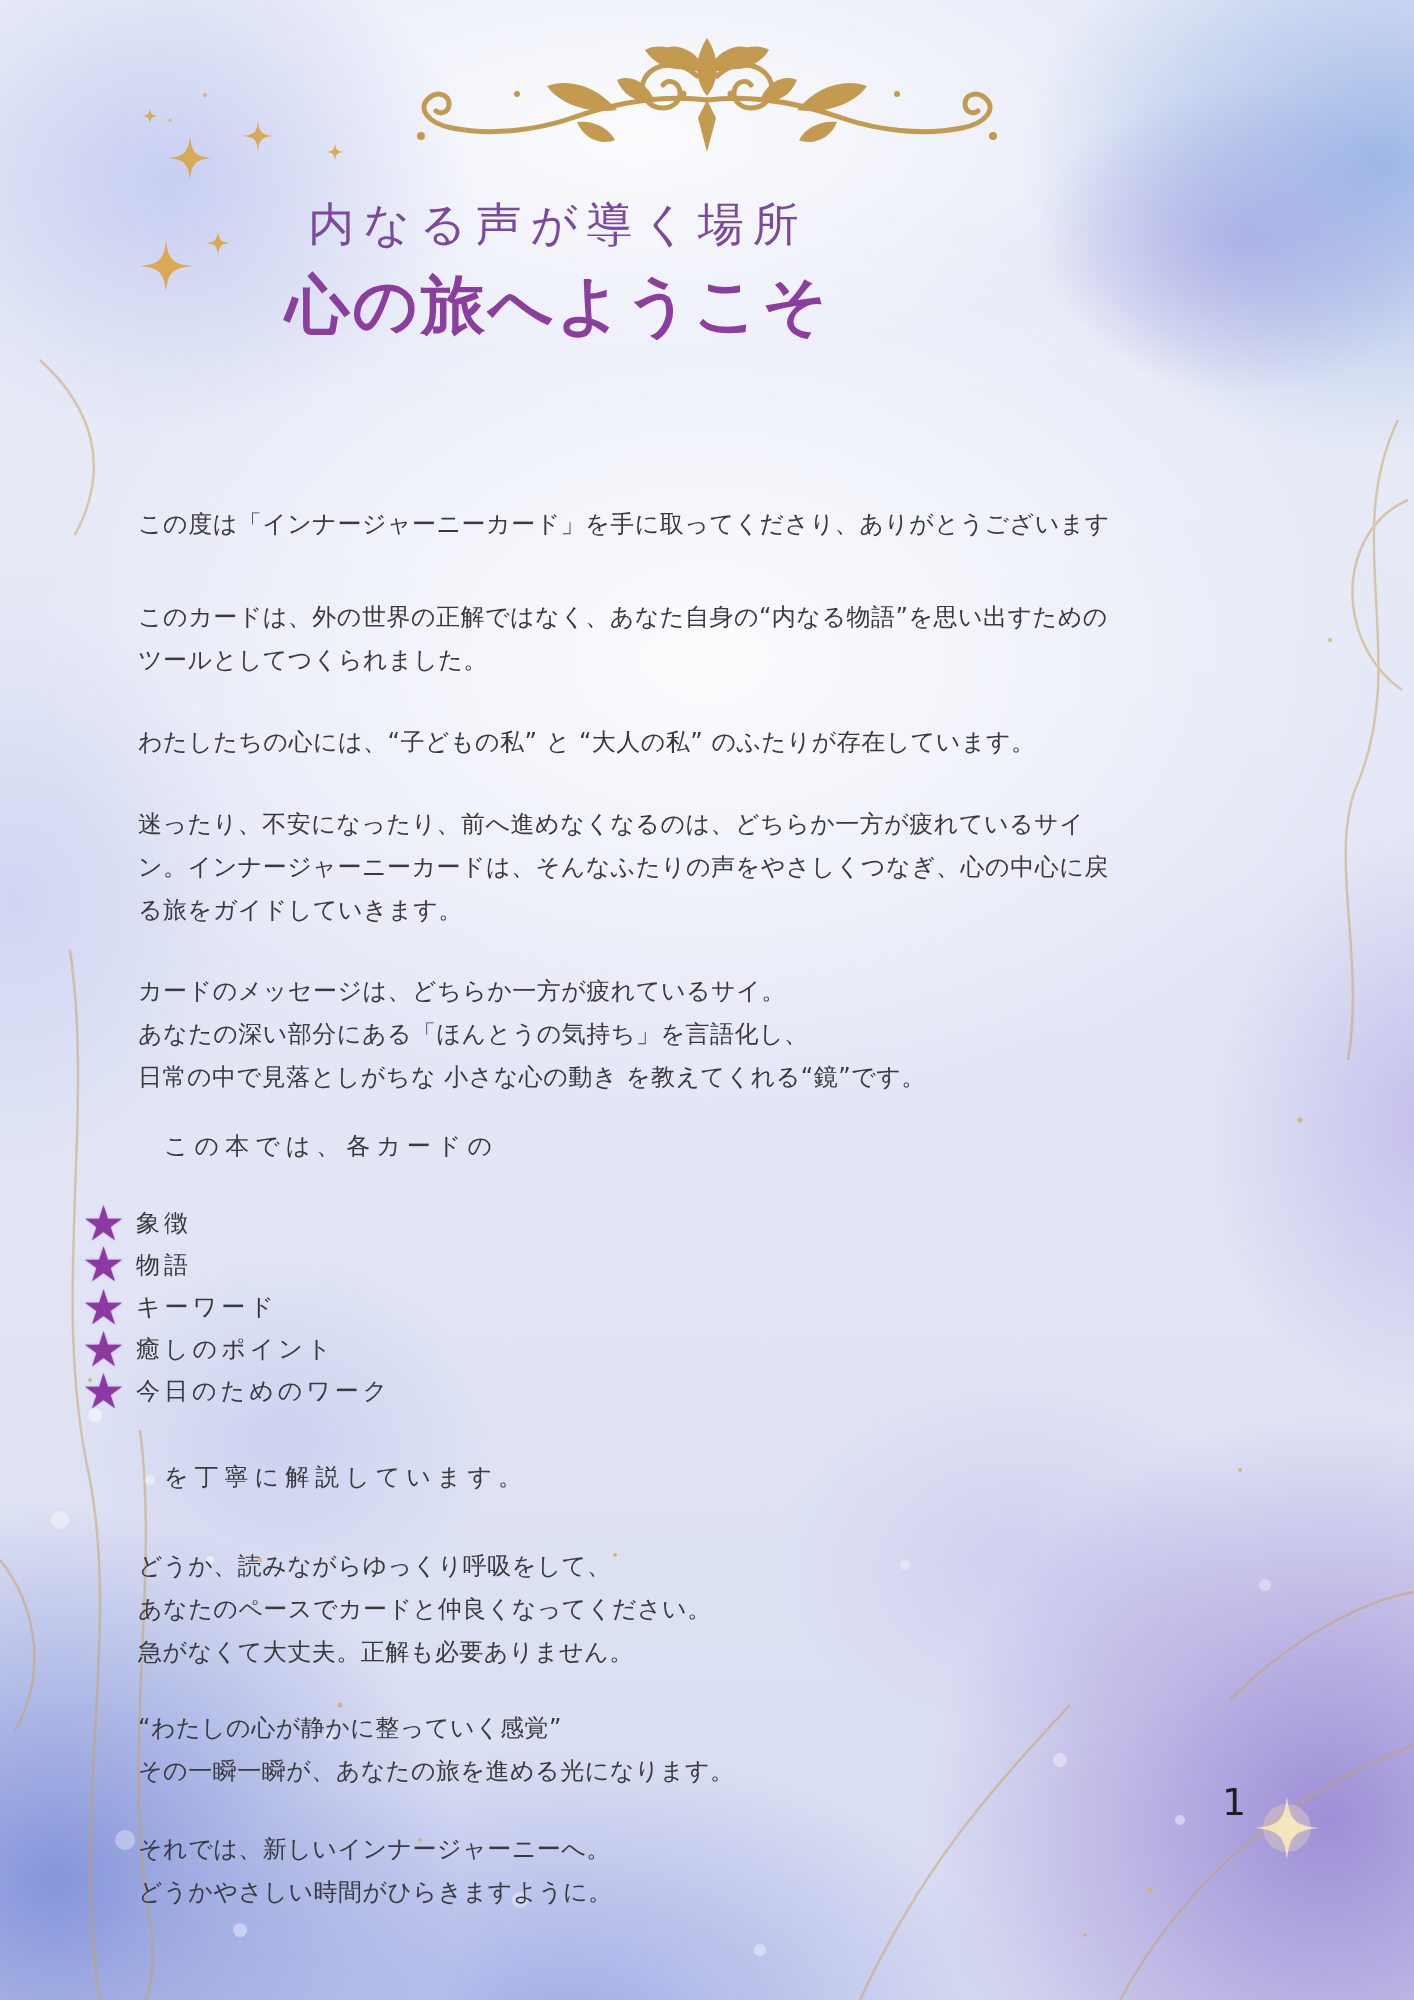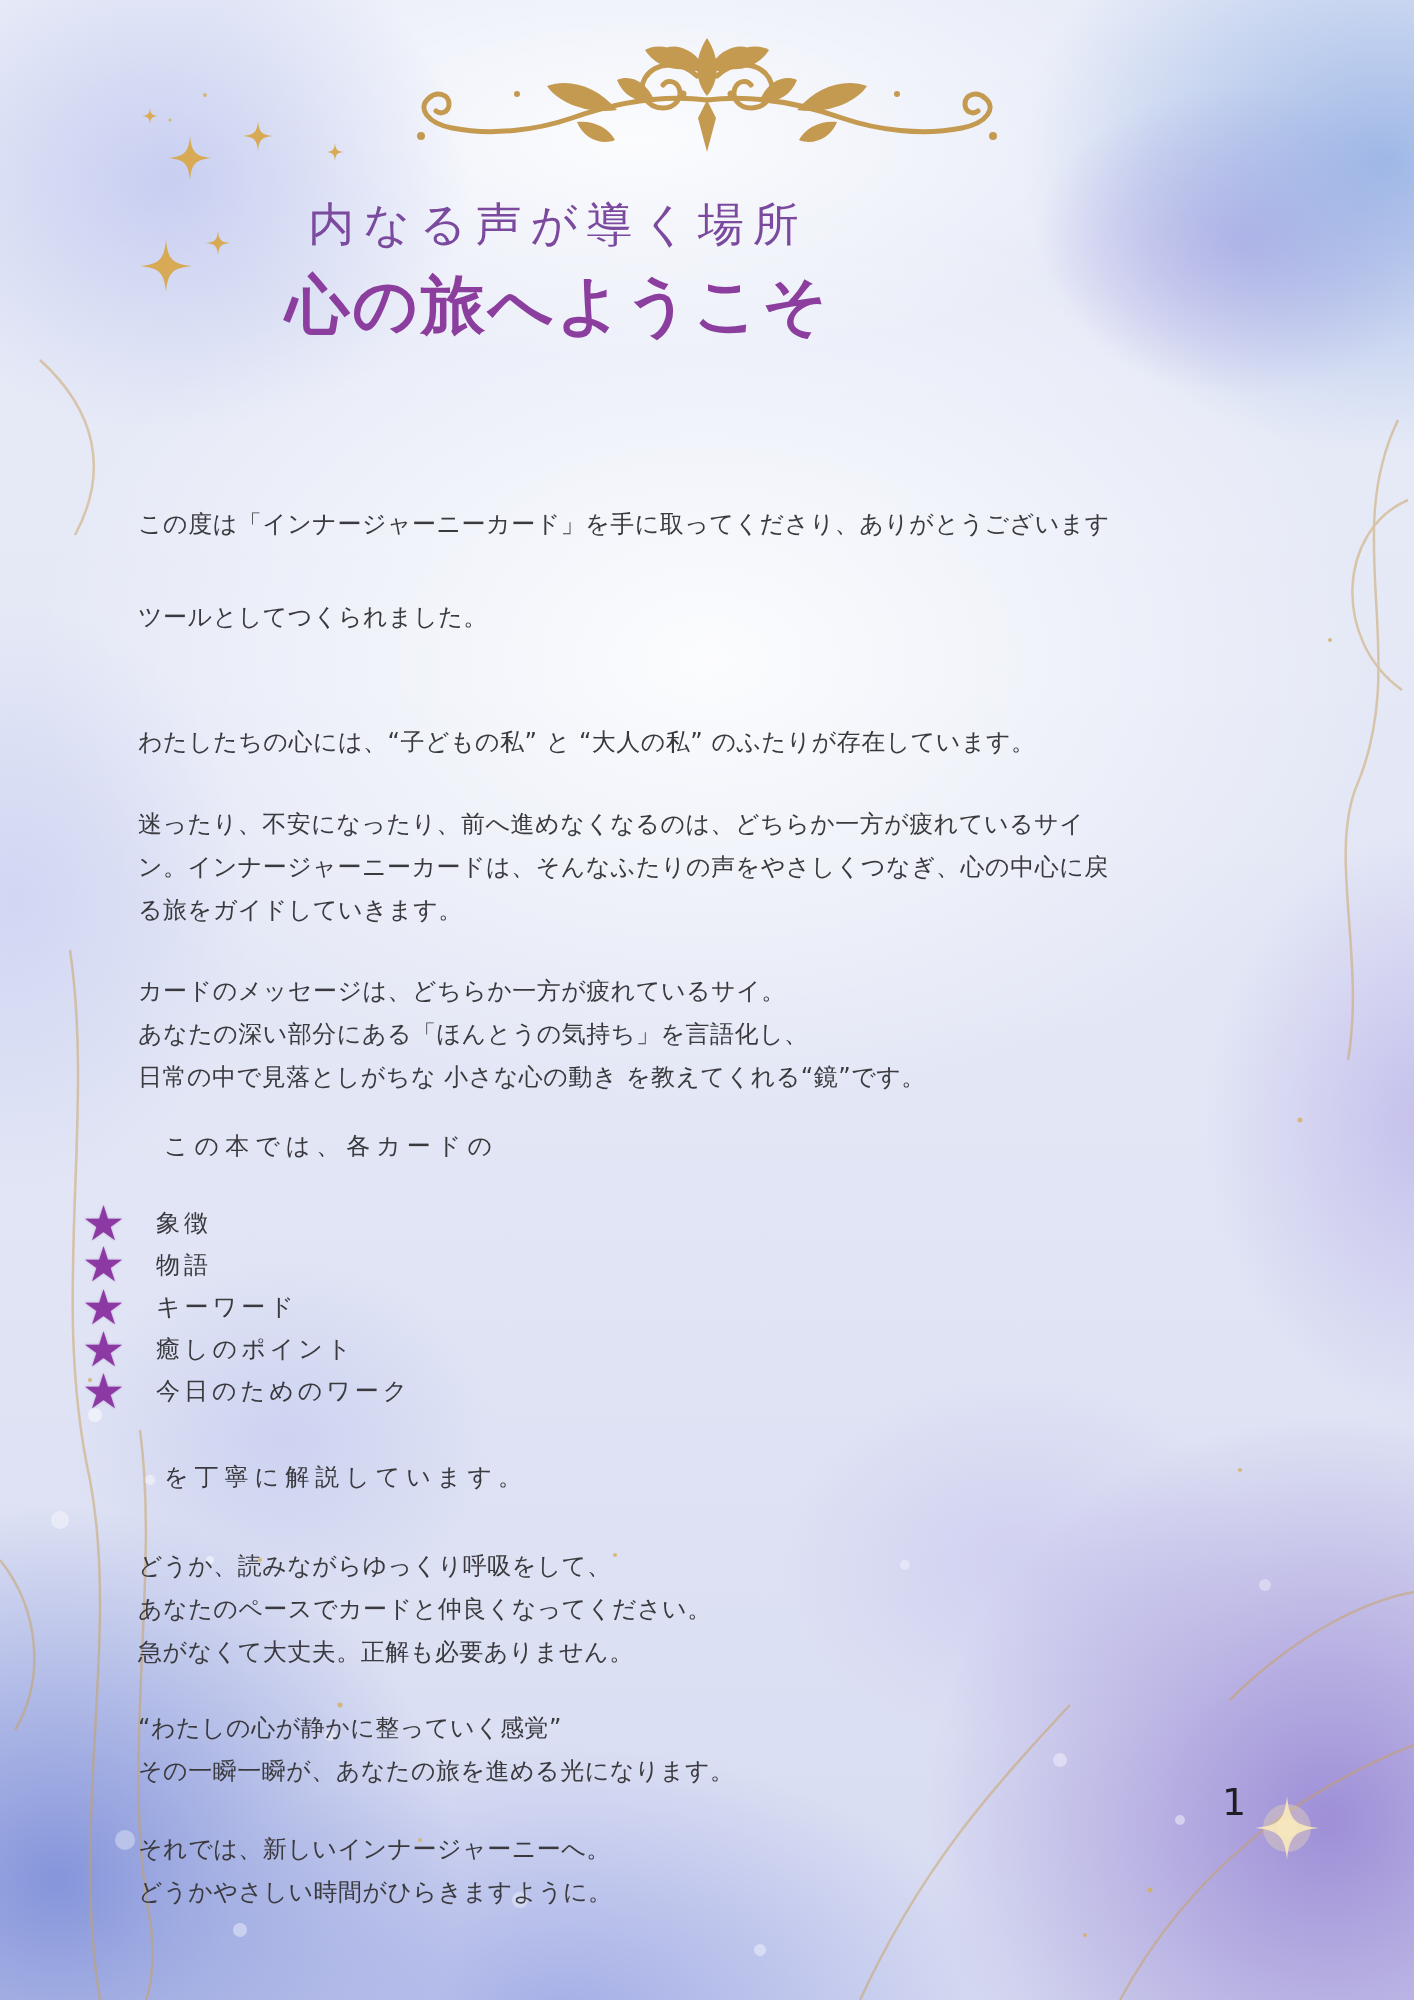--- a/index.html
+++ b/index.html
@@ -35,21 +35,21 @@
   .p .ln{white-space:pre;}
   .spaced{letter-spacing:6px;left:126px;}
   .p0{top:503px;} .p1{top:596px;} .p2{top:721px;} .p3{top:803px;}
   .p4{top:970px;} .p5{top:1125px;}
   .a0{top:1456px;} .a1{top:1545px;} .a2{top:1707px;} .a3{top:1828px;}
   .feature{position:absolute;left:82px;height:46px;display:flex;align-items:center;}
   .f0{top:1200px;} .f1{top:1242px;font-family:Liberation Serif, serif;} .f2{top:1284px;} .f3{top:1326px;} .f4{top:1368px;}
   .star{width:54px;font-size:48px;line-height:46px;color:#8d39a3;
         text-shadow:0 0 2px rgba(141,57,163,.55);}
   .star::before{content:"★";}
-  .feature .lbl{font-size:24px;color:#3a3a3e;letter-spacing:4px;line-height:46px;margin-left:20px;}
+  .feature .lbl{font-size:24px;color:#3a3a3e;letter-spacing:4px;line-height:46px;}
   .pagenum{position:absolute;left:1222px;top:1780px;font-size:38px;color:#1f1f23;}
 </style>
 </head>
 <body>
 
 <div class="page">
 
   <svg class="deco threads" viewBox="0 0 1414 2000">
     <g fill="none" stroke="#c9a05e" stroke-width="2.5" opacity="0.5">
       <path d="M70,950 C95,1120 50,1300 90,1480 C120,1640 70,1820 100,2000"></path>
@@ -138,20 +138,21 @@
     </g>
   </svg>
 
   <div class="title title1">内なる声が導く場所</div>
   <div class="title title2">心の旅へようこそ</div>
 
   <div class="p p0">
     <div class="ln">この度は「インナージャーニーカード」を手に取ってくださり、ありがとうございます</div>
   </div>
   <div class="p p1">
+    <div class="ln">このカードは、外の世界の正解ではなく、あなた自身の“内なる物語”を思い出すための</div>
     <div class="ln">ツールとしてつくられました。</div>
   </div>
   <div class="p p2">
     <div class="ln">わたしたちの心には、“子どもの私” と “大人の私” のふたりが存在しています。</div>
   </div>
   <div class="p p3">
     <div class="ln">迷ったり、不安になったり、前へ進めなくなるのは、どちらか一方が疲れているサイ</div>
     <div class="ln">ン。インナージャーニーカードは、そんなふたりの声をやさしくつなぎ、心の中心に戻</div>
     <div class="ln">る旅をガイドしていきます。</div>
   </div>

